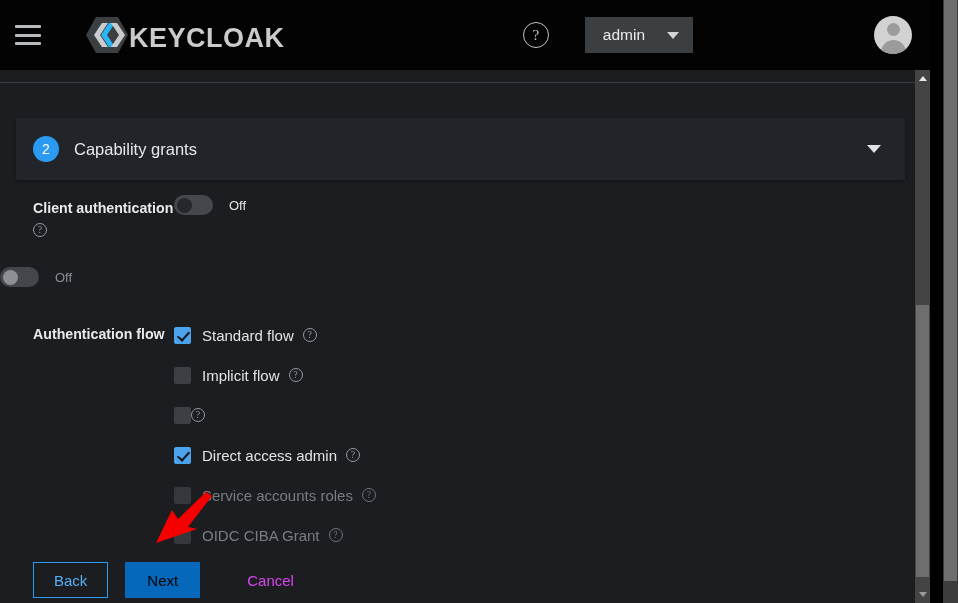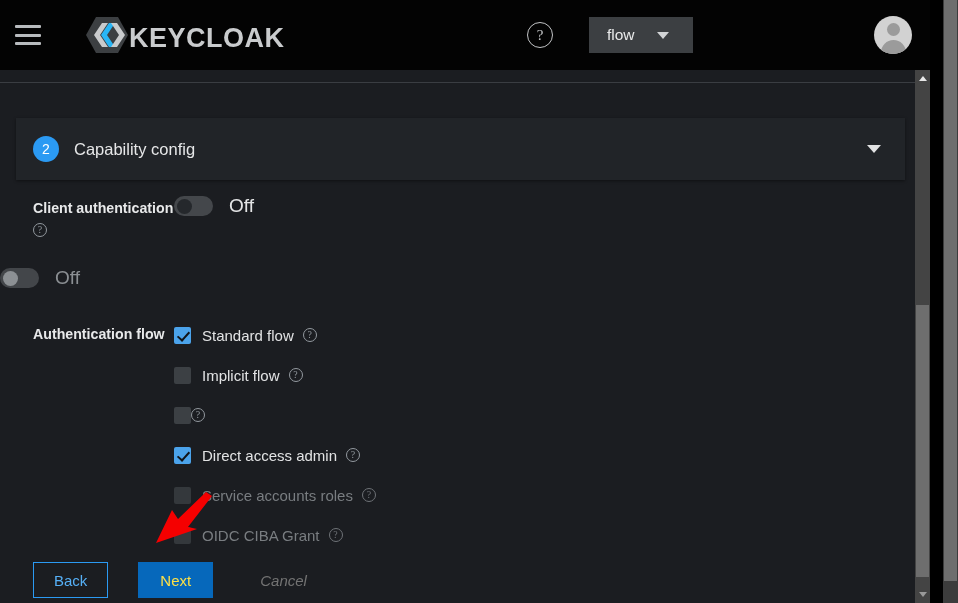--- a/index.html
+++ b/index.html
@@ -262,21 +262,21 @@
     width: 15px; height: 15px;
     border-radius: 50%;
     background: #25282c;
     top: 2.5px; left: 3px;
   }
   .switch.disabled { background: #43464a; cursor: not-allowed; }
   .switch.disabled .knob { background: #8c9094; }
 
   .switch-state {
     color: #e4e5e6;
-    font-size: 19px;
+    font-size: 13px;
     margin-left: 16px;
   }
   .switch-state.disabled { color: #8b8f93; }
 
   
   .check-grid {
     display: flex;
     flex-wrap: wrap;
     width: 700px;
   }
@@ -332,33 +332,32 @@
   .btn-secondary {
     border: 1px solid #2b9af3;
     background: transparent;
     color: #56b0f7;
     padding: 8px 20px;
     height: 36px;
   }
   .btn-primary {
     background: #0668bb;
     border: none;
-    color: #fde047;
+    color: #000000;
     padding: 8px 22px;
     height: 36px;
-    margin-left: 30px;
+    margin-left: 17px;
   }
   .btn-link {
     background: transparent;
     border: none;
-    color: #737373;
+    color: #d946ef;
     padding: 8px 16px;
     margin-left: 31px;
     height: 36px;
-    font-style: italic;
   }
 
   
   .annotation-arrow {
     position: absolute;
     left: 140px; top: 490px;
     width: 90px; height: 70px;
     pointer-events: none;
   }
 
@@ -448,36 +447,36 @@
           <polygon points="26,7 32,7 40,19 32,31 26,31 34,19" fill="#c9cbcd"></polygon>
         </svg>
       </span>
       <span class="brand-text">KEYCLOAK</span>
     </div>
 
     <div class="masthead-right">
       <div class="help-btn">?</div>
 
       <div class="user-dropdown">
-        <span class="uname">flow</span>
+        <span class="uname">admin</span>
         <span class="caret-down"></span>
       </div>
 
       <div class="avatar"></div>
     </div>
   </div>
 
   <div class="content-region">
 
     <div class="clipped-text"></div>
     <div class="top-divider"></div>
 
     <div class="step-card">
       <div class="step-num">2</div>
-      <div class="step-title">Capability config</div>
+      <div class="step-title">Capability grants</div>
       <div class="step-toggle"></div>
     </div>
 
     <div class="form-area">
 
       <div class="form-row" style="height:72px;">
         <div class="form-label">
           <span>Client authentication</span>
           <div class="help-circle standalone">?</div>
         </div>

